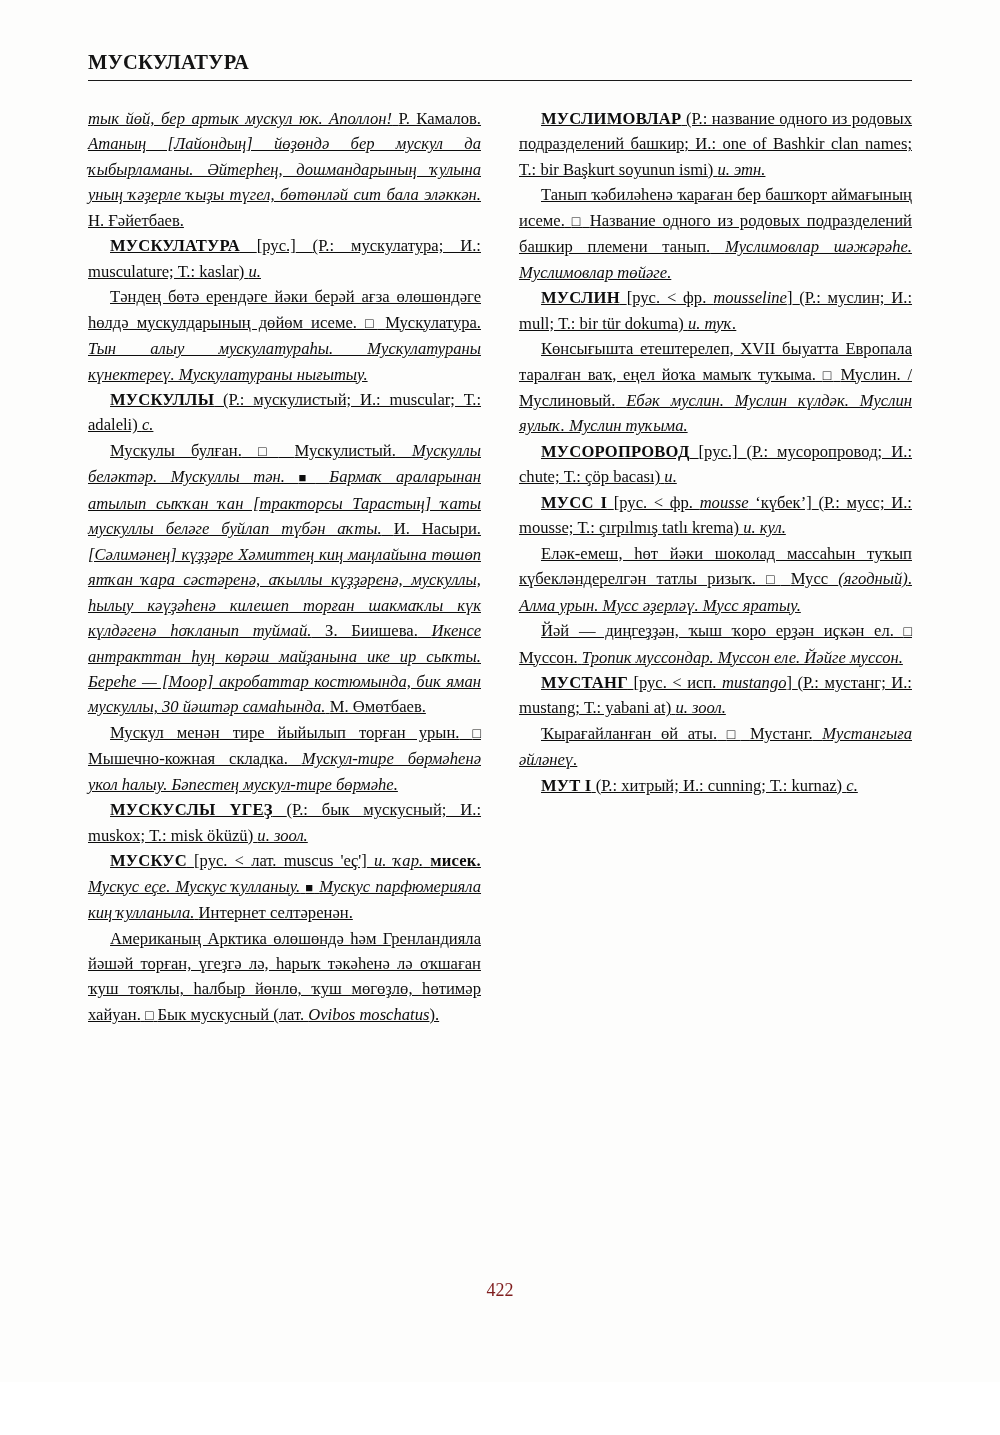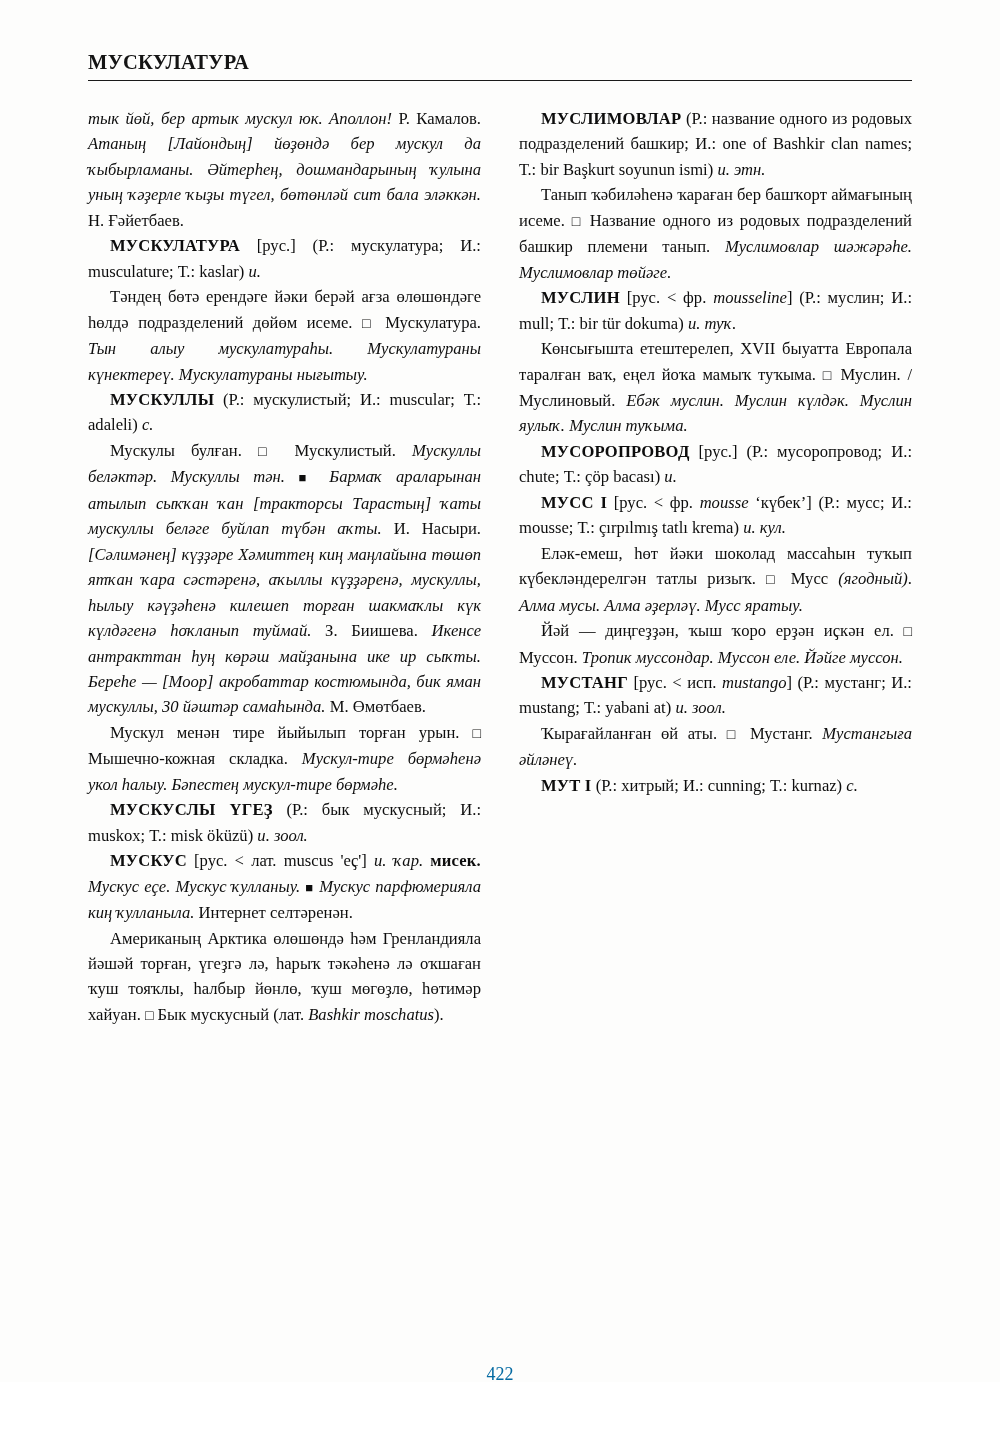--- a/index.html
+++ b/index.html
@@ -47,20 +47,21 @@
     display: flex;
     gap: 38px;
   }
   .col {
     width: 393px;
     font-size: 16.6px;
     line-height: 25.45px;
     text-align: justify;
     text-justify: inter-word;
     hyphens: manual;
+    text-decoration: underline;
   }
   .col p {
     margin: 0;
   }
   .entry {
     text-indent: 22px;
   }
   .cont {
     text-indent: 0;
   }
@@ -82,71 +83,71 @@
     font-size: 14px;
     letter-spacing: 0;
   }
   .sqf {
     font-style: normal;
     font-size: 13px;
     letter-spacing: 0;
   }
   .page-number {
     position: absolute;
-    top: 1364px;
+    top: 1280px;
     left: 0;
     width: 1000px;
     text-align: center;
     font-size: 18px;
-    color: #0369a1;
+    color: #7f1d1d;
   }
 </style>
 </head>
 <body>
 
 <div class="page">
 
   <div class="page-header">
     <div class="running-head">МУСКУЛАТУРА</div>
     <div class="header-rule"></div>
   </div>
 
   <div class="columns">
 
     <div class="col">
 
       <p class="cont"><i>тык йөй, бер артык мускул юк. Аполлон!</i> <span class="rom">Р. Камалов.</span> <i>Атаның [Лайондың] йөҙөндә бер мускул да ҡыбырламаны. Әйтерһең, дошмандарының ҡулына уның ҡәҙерле ҡыҙы түгел, бөтөнләй сит бала эләккән.</i> <span class="rom">Н. Ғәйетбаев.</span></p>
 
       <p class="entry"><span class="hw">МУСКУЛАТУРА</span> <span class="rom">[рус.]</span> <span class="rom">(Р.: мускулатура; И.: musculature; Т.: kaslar)</span> <i>и.</i></p>
-      <p class="para"><span>Тәндең бөтә ерендәге йәки берәй ағза өлөшөндәге һөлдә подразделений дөйөм исеме.</span> <span class="sq">□</span> <span>Мускулатура.</span> <i>Тын алыу мускулатураһы. Мускулатураны күнектереү. Мускулатураны нығытыу.</i></p>
+      <p class="para"><span>Тәндең бөтә ерендәге йәки берәй ағза өлөшөндәге һөлдә мускулдарының дөйөм исеме.</span> <span class="sq">□</span> <span>Мускулатура.</span> <i>Тын алыу мускулатураһы. Мускулатураны күнектереү. Мускулатураны нығытыу.</i></p>
 
       <p class="entry"><span class="hw">МУСКУЛЛЫ</span> <span class="rom">(Р.: мускулистый; И.: muscular; Т.: adaleli)</span> <i>с.</i></p>
       <p class="para"><span>Мускулы булған.</span> <span class="sq">□</span> <span>Мускулистый.</span> <i>Мускуллы беләктәр. Мускуллы тән.</i> <span class="sqf">■</span> <i>Бармаҡ араларынан атылып сыҡҡан ҡан [тракторсы Тарастың] ҡаты мускуллы беләге буйлап түбән аҡты.</i> <span class="rom">И. Насыри.</span> <i>[Сәлимәнең] күҙҙәре Хәмиттең киң маңлайына төшөп ятҡан ҡара сәстәренә, аҡыллы күҙҙәренә, мускуллы, һылыу кәүҙәһенә килешеп торған шакмаҡлы күк күлдәгенә һоҡланып туймай.</i> <span class="rom">З. Биишева.</span> <i>Икенсе антракттан һуң көрәш майҙанына ике ир сыҡты. Береһе — [Моор] акробаттар костюмында, бик яман мускуллы, 30 йәштәр самаһында.</i> <span class="rom">М. Өмөтбаев.</span></p>
 
       <p class="para"><span>Мускул менән тире йыйылып торған урын.</span> <span class="sq">□</span> <span>Мышечно-кожная складка.</span> <i>Мускул-тире бөрмәһенә укол һалыу. Бәпестең мускул-тире бөрмәһе.</i></p>
 
       <p class="entry"><span class="hw">МУСКУСЛЫ ҮГЕҘ</span> <span class="rom">(Р.: бык мускусный; И.: muskox; Т.: misk öküzü)</span> <i>и. зоол.</i></p>
 
       <p class="entry"><span class="hw">МУСКУС</span> <span class="rom">[рус. &lt; лат. muscus 'еҫ']</span> <i>и. ҡар.</i> <span class="hw">мисек.</span> <i>Мускус еҫе. Мускус ҡулланыу.</i> <span class="sqf">■</span> <i>Мускус парфюмерияла киң ҡулланыла.</i> <span class="rom">Интернет селтәренән.</span></p>
-      <p class="para"><span>Американың Арктика өлөшөндә һәм Гренландияла йәшәй торған, үгеҙгә лә, һарыҡ тәкәһенә лә оҡшаған ҡуш тояҡлы, һалбыр йөнлө, ҡуш мөгөҙлө, һөтимәр хайуан.</span> <span class="sq">□</span> <span>Бык мускусный (лат. <i>Bashkir moschatus</i>).</span></p>
+      <p class="para"><span>Американың Арктика өлөшөндә һәм Гренландияла йәшәй торған, үгеҙгә лә, һарыҡ тәкәһенә лә оҡшаған ҡуш тояҡлы, һалбыр йөнлө, ҡуш мөгөҙлө, һөтимәр хайуан.</span> <span class="sq">□</span> <span>Бык мускусный (лат. <i>Ovibos moschatus</i>).</span></p>
 
     </div>
 
     <div class="col">
 
       <p class="entry"><span class="hw">МУСЛИМОВЛАР</span> <span class="rom">(Р.: название одного из родовых подразделений башкир; И.: one of Bashkir clan names; Т.: bir Başkurt soyunun ismi)</span> <i>и. этн.</i></p>
       <p class="para"><span>Танып ҡәбиләһенә ҡараған бер башҡорт аймағының исеме.</span> <span class="sq">□</span> <span>Название одного из родовых подразделений башкир племени танып.</span> <i>Муслимовлар шәжәрәһе. Муслимовлар төйәге.</i></p>
 
       <p class="entry"><span class="hw">МУСЛИН</span> <span class="rom">[рус. &lt; фр. <i>mousseline</i>]</span> <span class="rom">(Р.: муслин; И.: mull; Т.: bir tür dokuma)</span> <i>и. туҡ.</i></p>
       <p class="para"><span>Көнсығышта етештерелеп, XVII быуатта Европала таралған ваҡ, еңел йоҡа мамыҡ туҡыма.</span> <span class="sq">□</span> <span>Муслин. / Муслиновый.</span> <i>Ебәк муслин. Муслин күлдәк. Муслин яулыҡ. Муслин туҡыма.</i></p>
 
       <p class="entry"><span class="hw">МУСОРОПРОВОД</span> <span class="rom">[рус.]</span> <span class="rom">(Р.: мусоропровод; И.: chute; Т.: çöp bacası)</span> <i>и.</i></p>
 
       <p class="entry"><span class="hw">МУСС I</span> <span class="rom">[рус. &lt; фр. <i>mousse</i> ‘күбек’]</span> <span class="rom">(Р.: мусс; И.: mousse; Т.: çırpılmış tatlı krema)</span> <i>и. кул.</i></p>
-      <p class="para"><span>Еләк-емеш, һөт йәки шоколад массаһын туҡып күбекләндерелгән татлы ризыҡ.</span> <span class="sq">□</span> <span>Мусс <i>(ягодный)</i>.</span> <i>Алма мусы. Алма әҙерләү. Мусс яратыу.</i></p>
+      <p class="para"><span>Еләк-емеш, һөт йәки шоколад массаһын туҡып күбекләндерелгән татлы ризыҡ.</span> <span class="sq">□</span> <span>Мусс <i>(ягодный)</i>.</span> <i>Алма урын. Мусс әҙерләү. Мусс яратыу.</i></p>
 
 
       <p class="para"><span>Йәй — диңгеҙҙән, ҡыш ҡоро ерҙән иҫкән ел.</span> <span class="sq">□</span> <span>Муссон.</span> <i>Тропик муссондар. Муссон еле. Йәйге муссон.</i></p>
 
       <p class="entry"><span class="hw">МУСТАНГ</span> <span class="rom">[рус. &lt; исп. <i>mustango</i>]</span> <span class="rom">(Р.: мустанг; И.: mustang; Т.: yabani at)</span> <i>и. зоол.</i></p>
       <p class="para"><span>Ҡырағайланған өй аты.</span> <span class="sq">□</span> <span>Мустанг.</span> <i>Мустангыға әйләнеү.</i></p>
 
       <p class="entry"><span class="hw">МУТ I</span> <span class="rom">(Р.: хитрый; И.: cunning; Т.: kurnaz)</span> <i>с.</i></p>
 
     </div>

